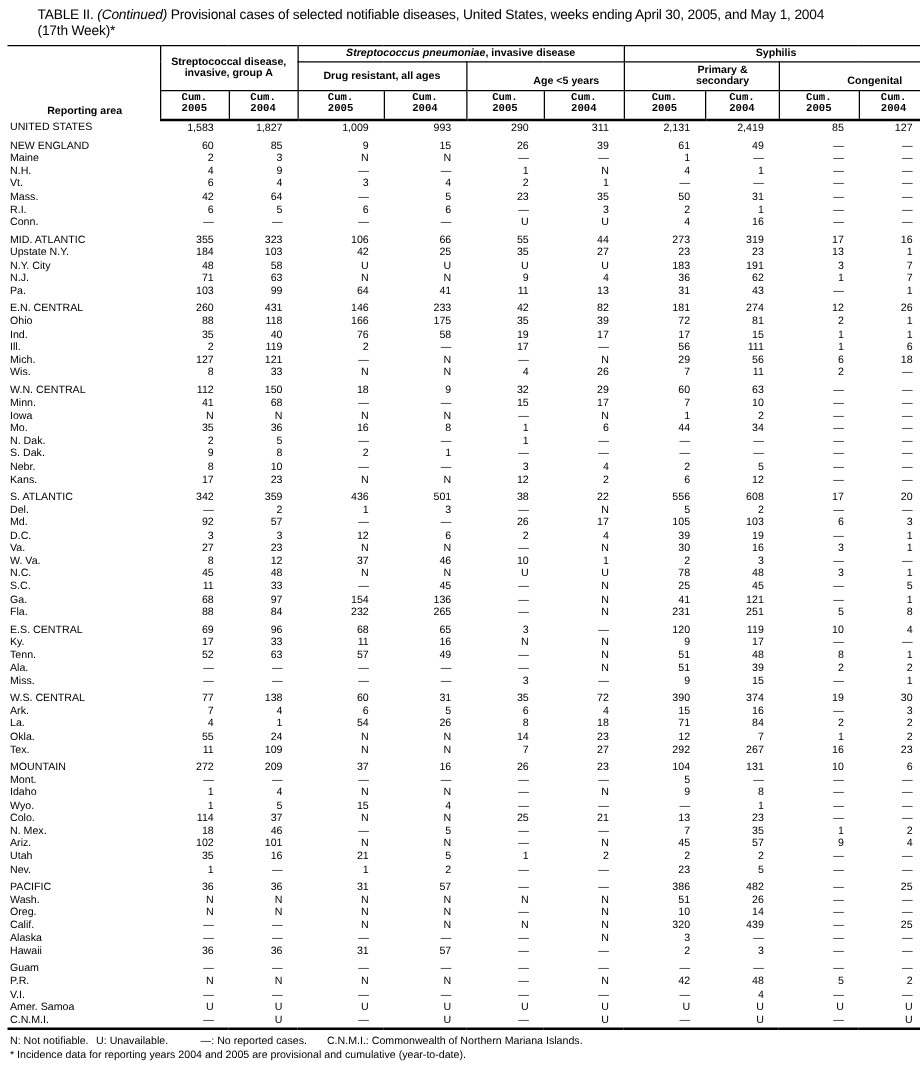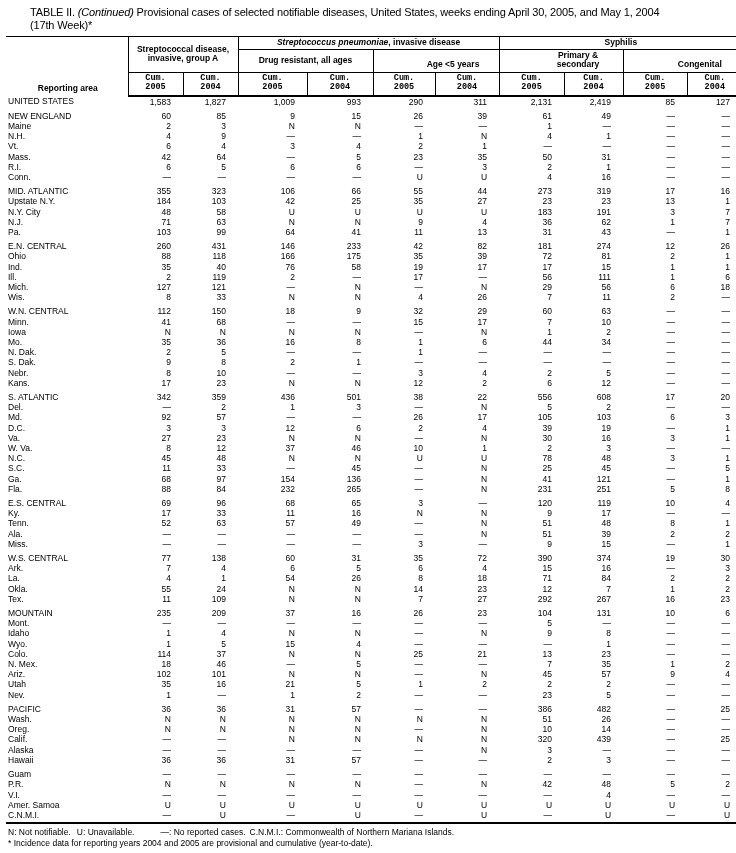--- a/index.html
+++ b/index.html
@@ -23,21 +23,21 @@
   tr.cumrow th { border-bottom:2px solid #000; padding:1px 0 2px 0;font-family:Liberation Mono, monospace; }
   tr.cumrow .yr { display:block; }
 
   tbody td { font-size:8.5px; line-height:10.2px; padding:0; white-space:nowrap; }
   td.area { text-align:left; padding-left:2px; }
   td.num  { text-align:right; padding-right:12px; }
   tr.gap td { padding-top:4px; }
   tr.lastrow td { border-bottom:2px solid #000; padding-bottom:2px; }
 
   .footnotes { font-size:8.5px; line-height:11px; padding:3px 0 0 2px; }
-  .fn1 span { margin-right:4px; }
+  .fn1 span { margin-right:16px; }
   .fn1 .g1 { margin-right:6px; }
   .fn1 .g2 { margin-right:26px; }
   .fn1 .g3 { }
 </style>
 </head>
 <body>
 
 <div class="page">
 
   <div class="title">
@@ -694,21 +694,21 @@
           <td class="num">N</td>
           <td class="num">7</td>
           <td class="num">27</td>
           <td class="num">292</td>
           <td class="num">267</td>
           <td class="num">16</td>
           <td class="num">23</td>
         </tr>
         <tr class="gap">
           <td class="area">MOUNTAIN</td>
-          <td class="num">235</td>
+          <td class="num">272</td>
           <td class="num">209</td>
           <td class="num">37</td>
           <td class="num">16</td>
           <td class="num">26</td>
           <td class="num">23</td>
           <td class="num">104</td>
           <td class="num">131</td>
           <td class="num">10</td>
           <td class="num">6</td>
         </tr>

